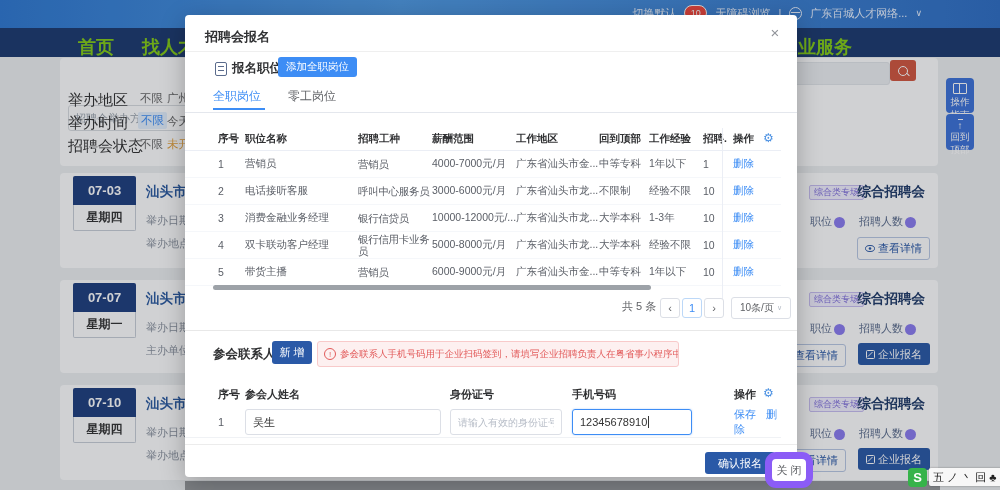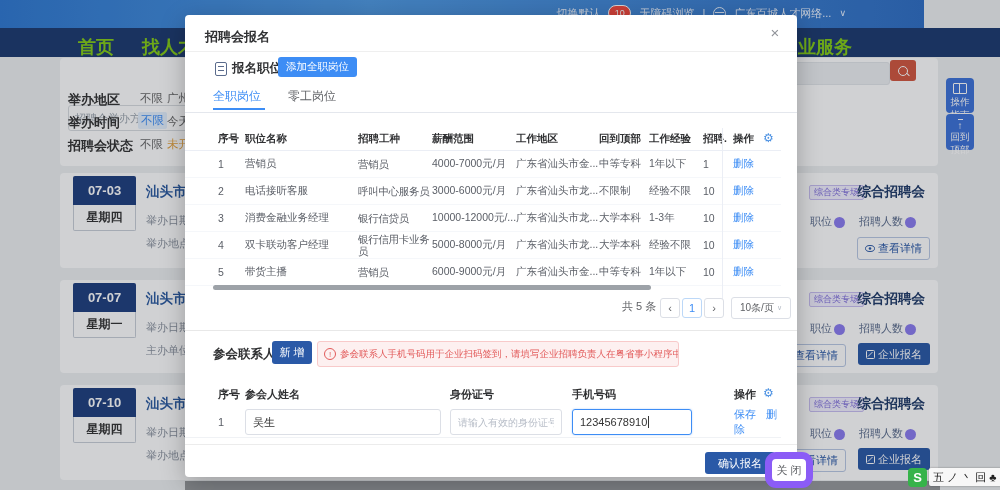--- a/index.html
+++ b/index.html
@@ -1,36 +1,36 @@
 <!DOCTYPE html>
 <html><head>
 <meta charset="utf-8">
 <style>
   html,body{margin:0;padding:0;background:#666;}
   #app{position:relative;width:1000px;height:490px;overflow:hidden;background:#eef0f2;
        font-family:"Liberation Sans","DejaVu Sans",sans-serif;-webkit-font-smoothing:antialiased;}
   
-  .banner{position:absolute;left:0;top:0;width:924px;height:28px;
+  .banner{position:absolute;left:0;top:0;width:1000px;height:28px;
           background:linear-gradient(90deg,#2f79d2,#4f9ae4 40%,#2f6fc5);}
   .topbar{position:absolute;top:5px;right:78px;color:#eaf2ff;font-size:11px;display:flex;align-items:center;gap:8px;}
   .badge{min-width:15px;height:14px;border-radius:8px;background:#f5483d;color:#fff;font-size:9px;
          display:inline-flex;align-items:center;justify-content:center;padding:0 3px;border:1px solid #fff;}
   .site-ico{width:11px;height:11px;border:1px solid #eaf2ff;border-radius:50%;display:inline-block;position:relative;}
   .site-ico::after{content:"";position:absolute;left:1px;right:1px;top:4px;border-top:1px solid #eaf2ff;}
   .nav{position:absolute;left:0;top:28px;width:1000px;height:29px;background:#1c3a70;}
   .nav-item{position:absolute;top:7px;color:#84cc16;font-weight:bold;font-size:18px;}
   .panel{position:absolute;left:60px;top:58px;width:878px;height:108px;background:#fff;border-radius:4px;}
   .selbox{position:absolute;left:8px;top:5px;width:112px;height:24px;border:1px solid #d9dce0;border-radius:3px;
           color:#9aa3ad;font-size:11px;display:flex;align-items:center;justify-content:space-between;padding:0 6px;background:#fff;margin-top:42px;}
   .srch-input{position:absolute;left:560px;top:4px;width:268px;height:21px;background:#eef0f3;border:1px solid #e3e6ea;border-radius:3px;}
   .srch-btn{position:absolute;left:830px;top:2px;width:26px;height:21px;background:#d2573f;border-radius:3px;
             display:flex;align-items:center;justify-content:center;}
   .mag{width:8px;height:8px;border:1.5px solid #fff;border-radius:50%;position:relative;}
   .mag::after{content:"";position:absolute;left:7px;top:7px;width:4px;border-top:1.5px solid #fff;transform:rotate(45deg);}
-  .f-label{position:absolute;left:8px;font-weight:bold;color:#333;font-size:13px;}
+  .f-label{position:absolute;left:8px;font-weight:normal;color:#333;font-size:15px;}
   .f-opt{position:absolute;color:#666;font-size:11.5px;}
   .f-hl{background:#e4f0fe;color:#3d8df5;padding:1px 3px;border-radius:2px;}
   .f-or{color:#e6a23c;}
   .fair-card{position:absolute;left:60px;width:878px;background:#fff;border-radius:4px;}
   .datebox{position:absolute;left:13px;top:3px;width:63px;}
   .date-top{height:29px;background:#1e3f7f;color:#fff;font-weight:bold;font-size:13px;
             display:flex;align-items:center;justify-content:center;border-radius:2px 2px 0 0;}
   .date-bot{height:25px;border:1px solid #c9cfd8;border-top:none;color:#333;font-weight:bold;font-size:12px;
             display:flex;align-items:center;justify-content:center;border-radius:0 0 2px 2px;}
   .c-title{position:absolute;left:86px;top:10px;color:#2b5aa0;font-weight:bold;font-size:13.5px;}

